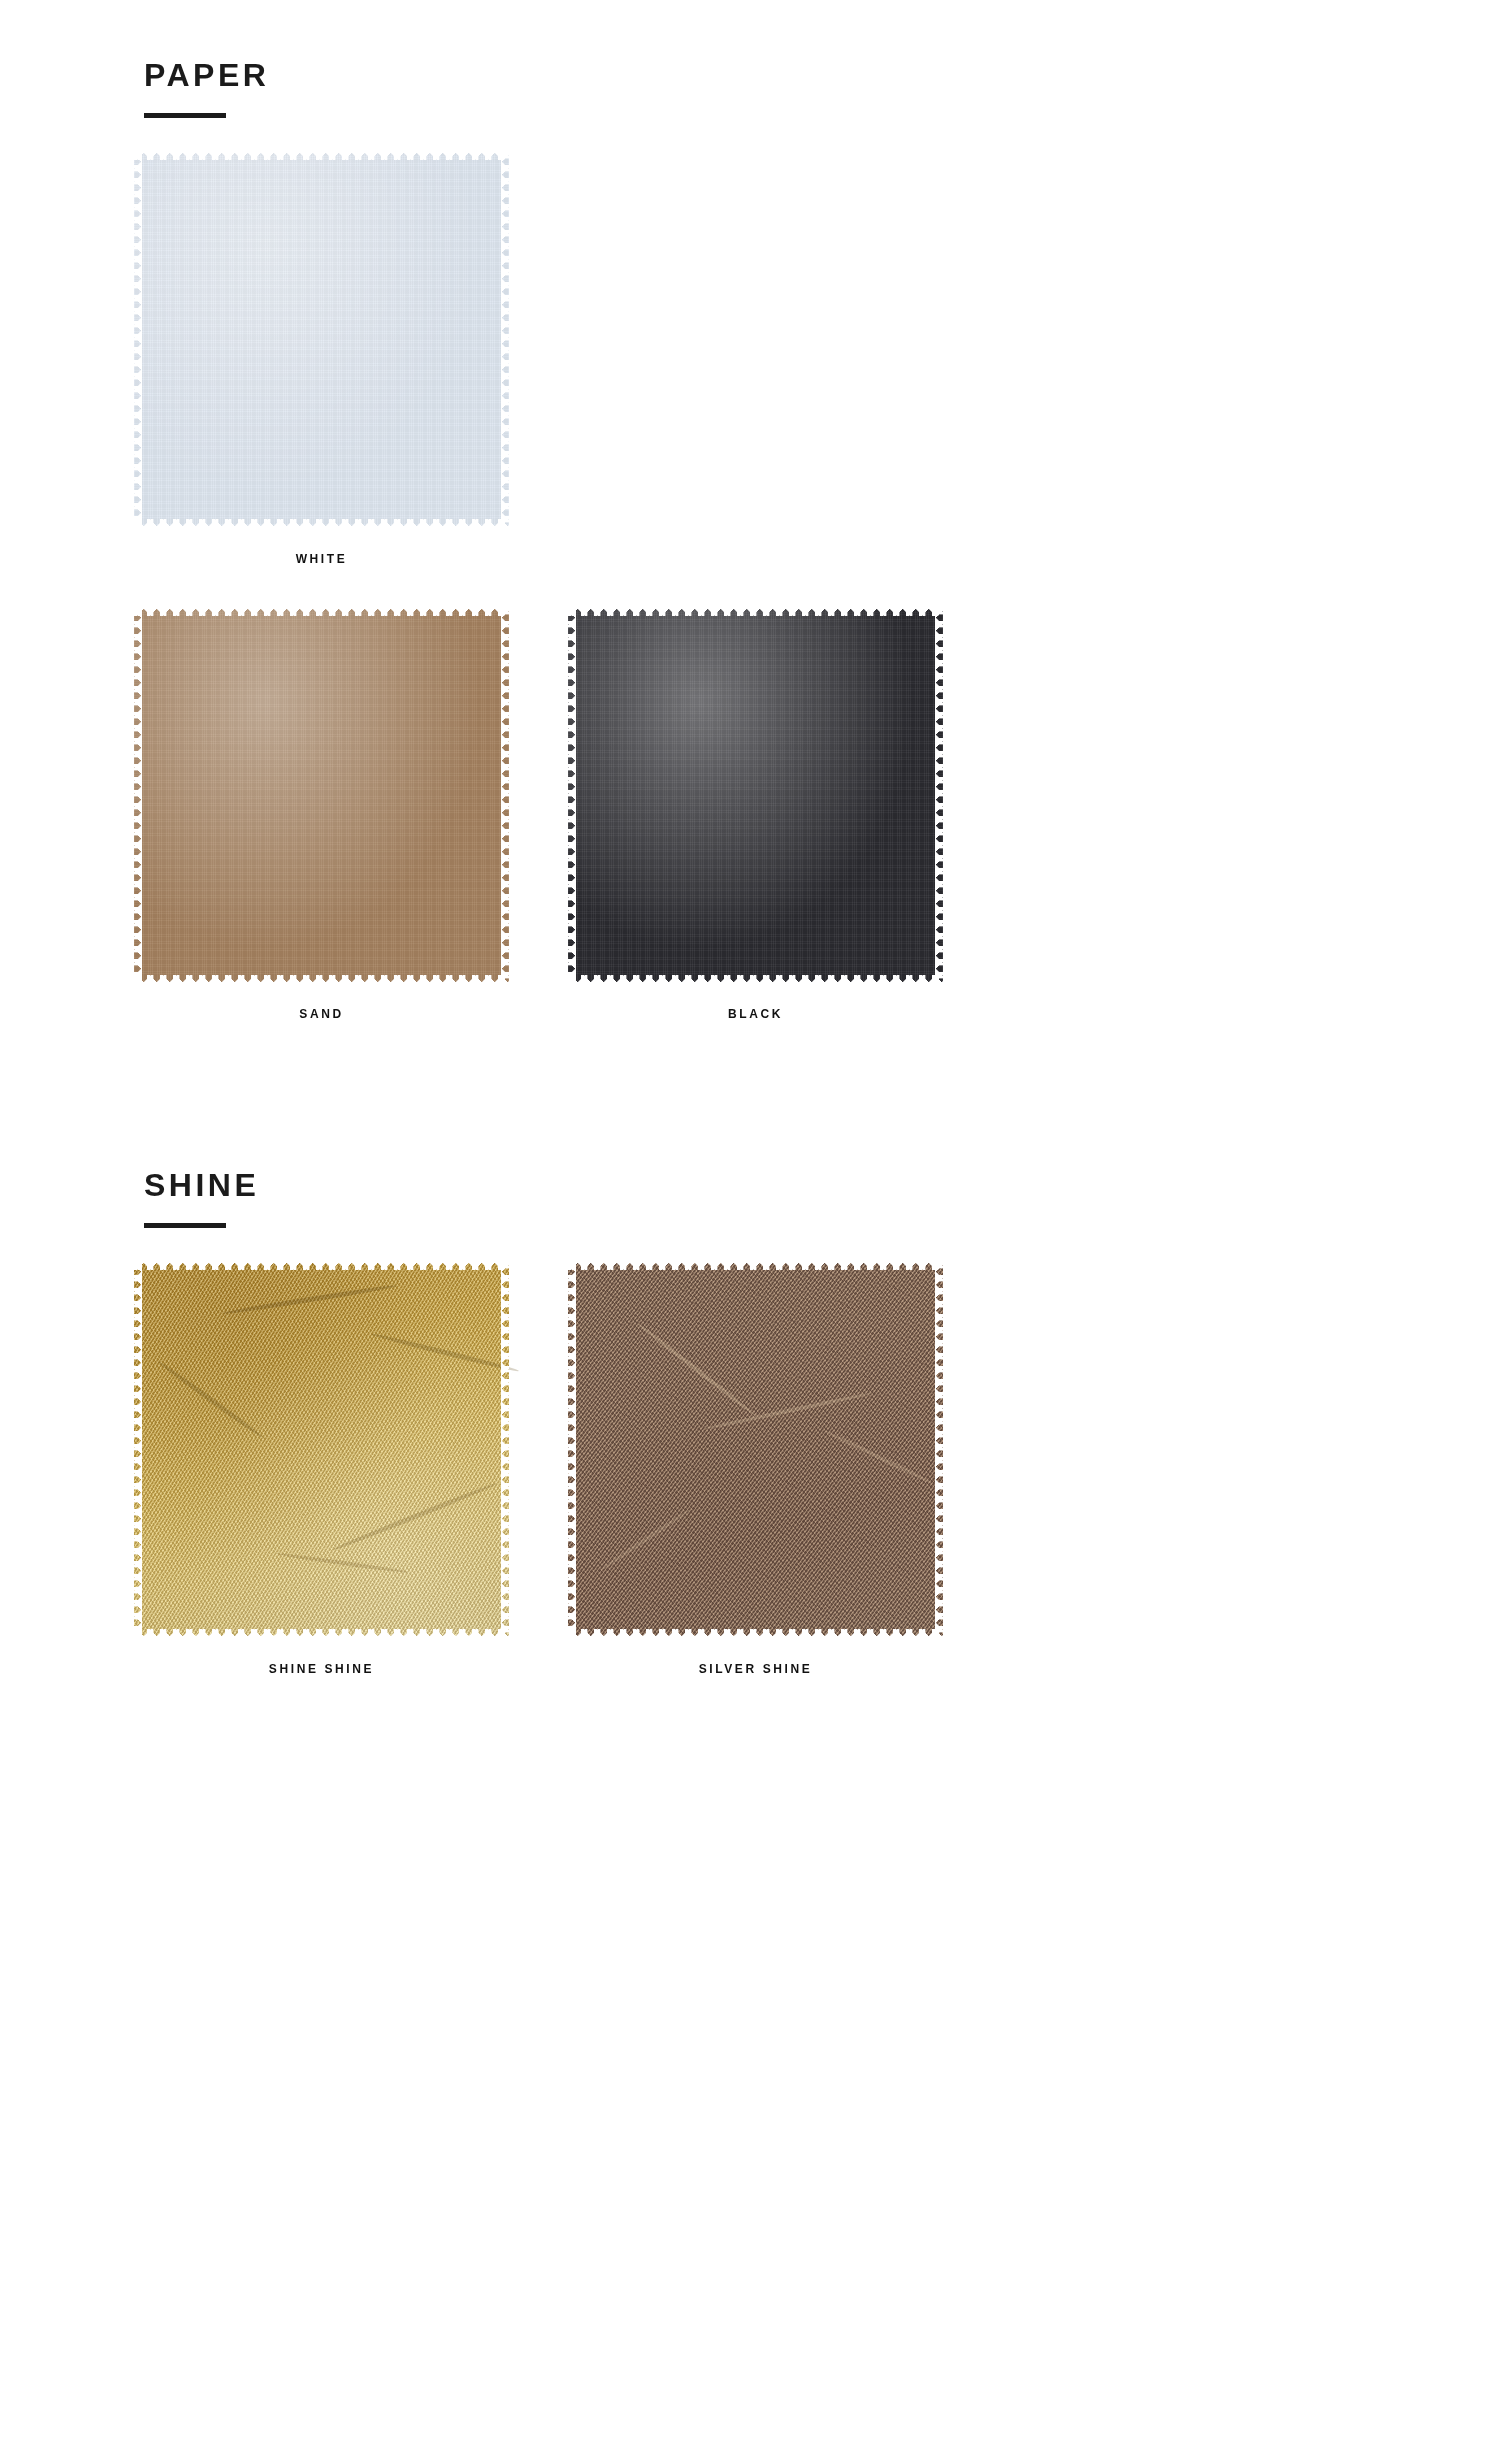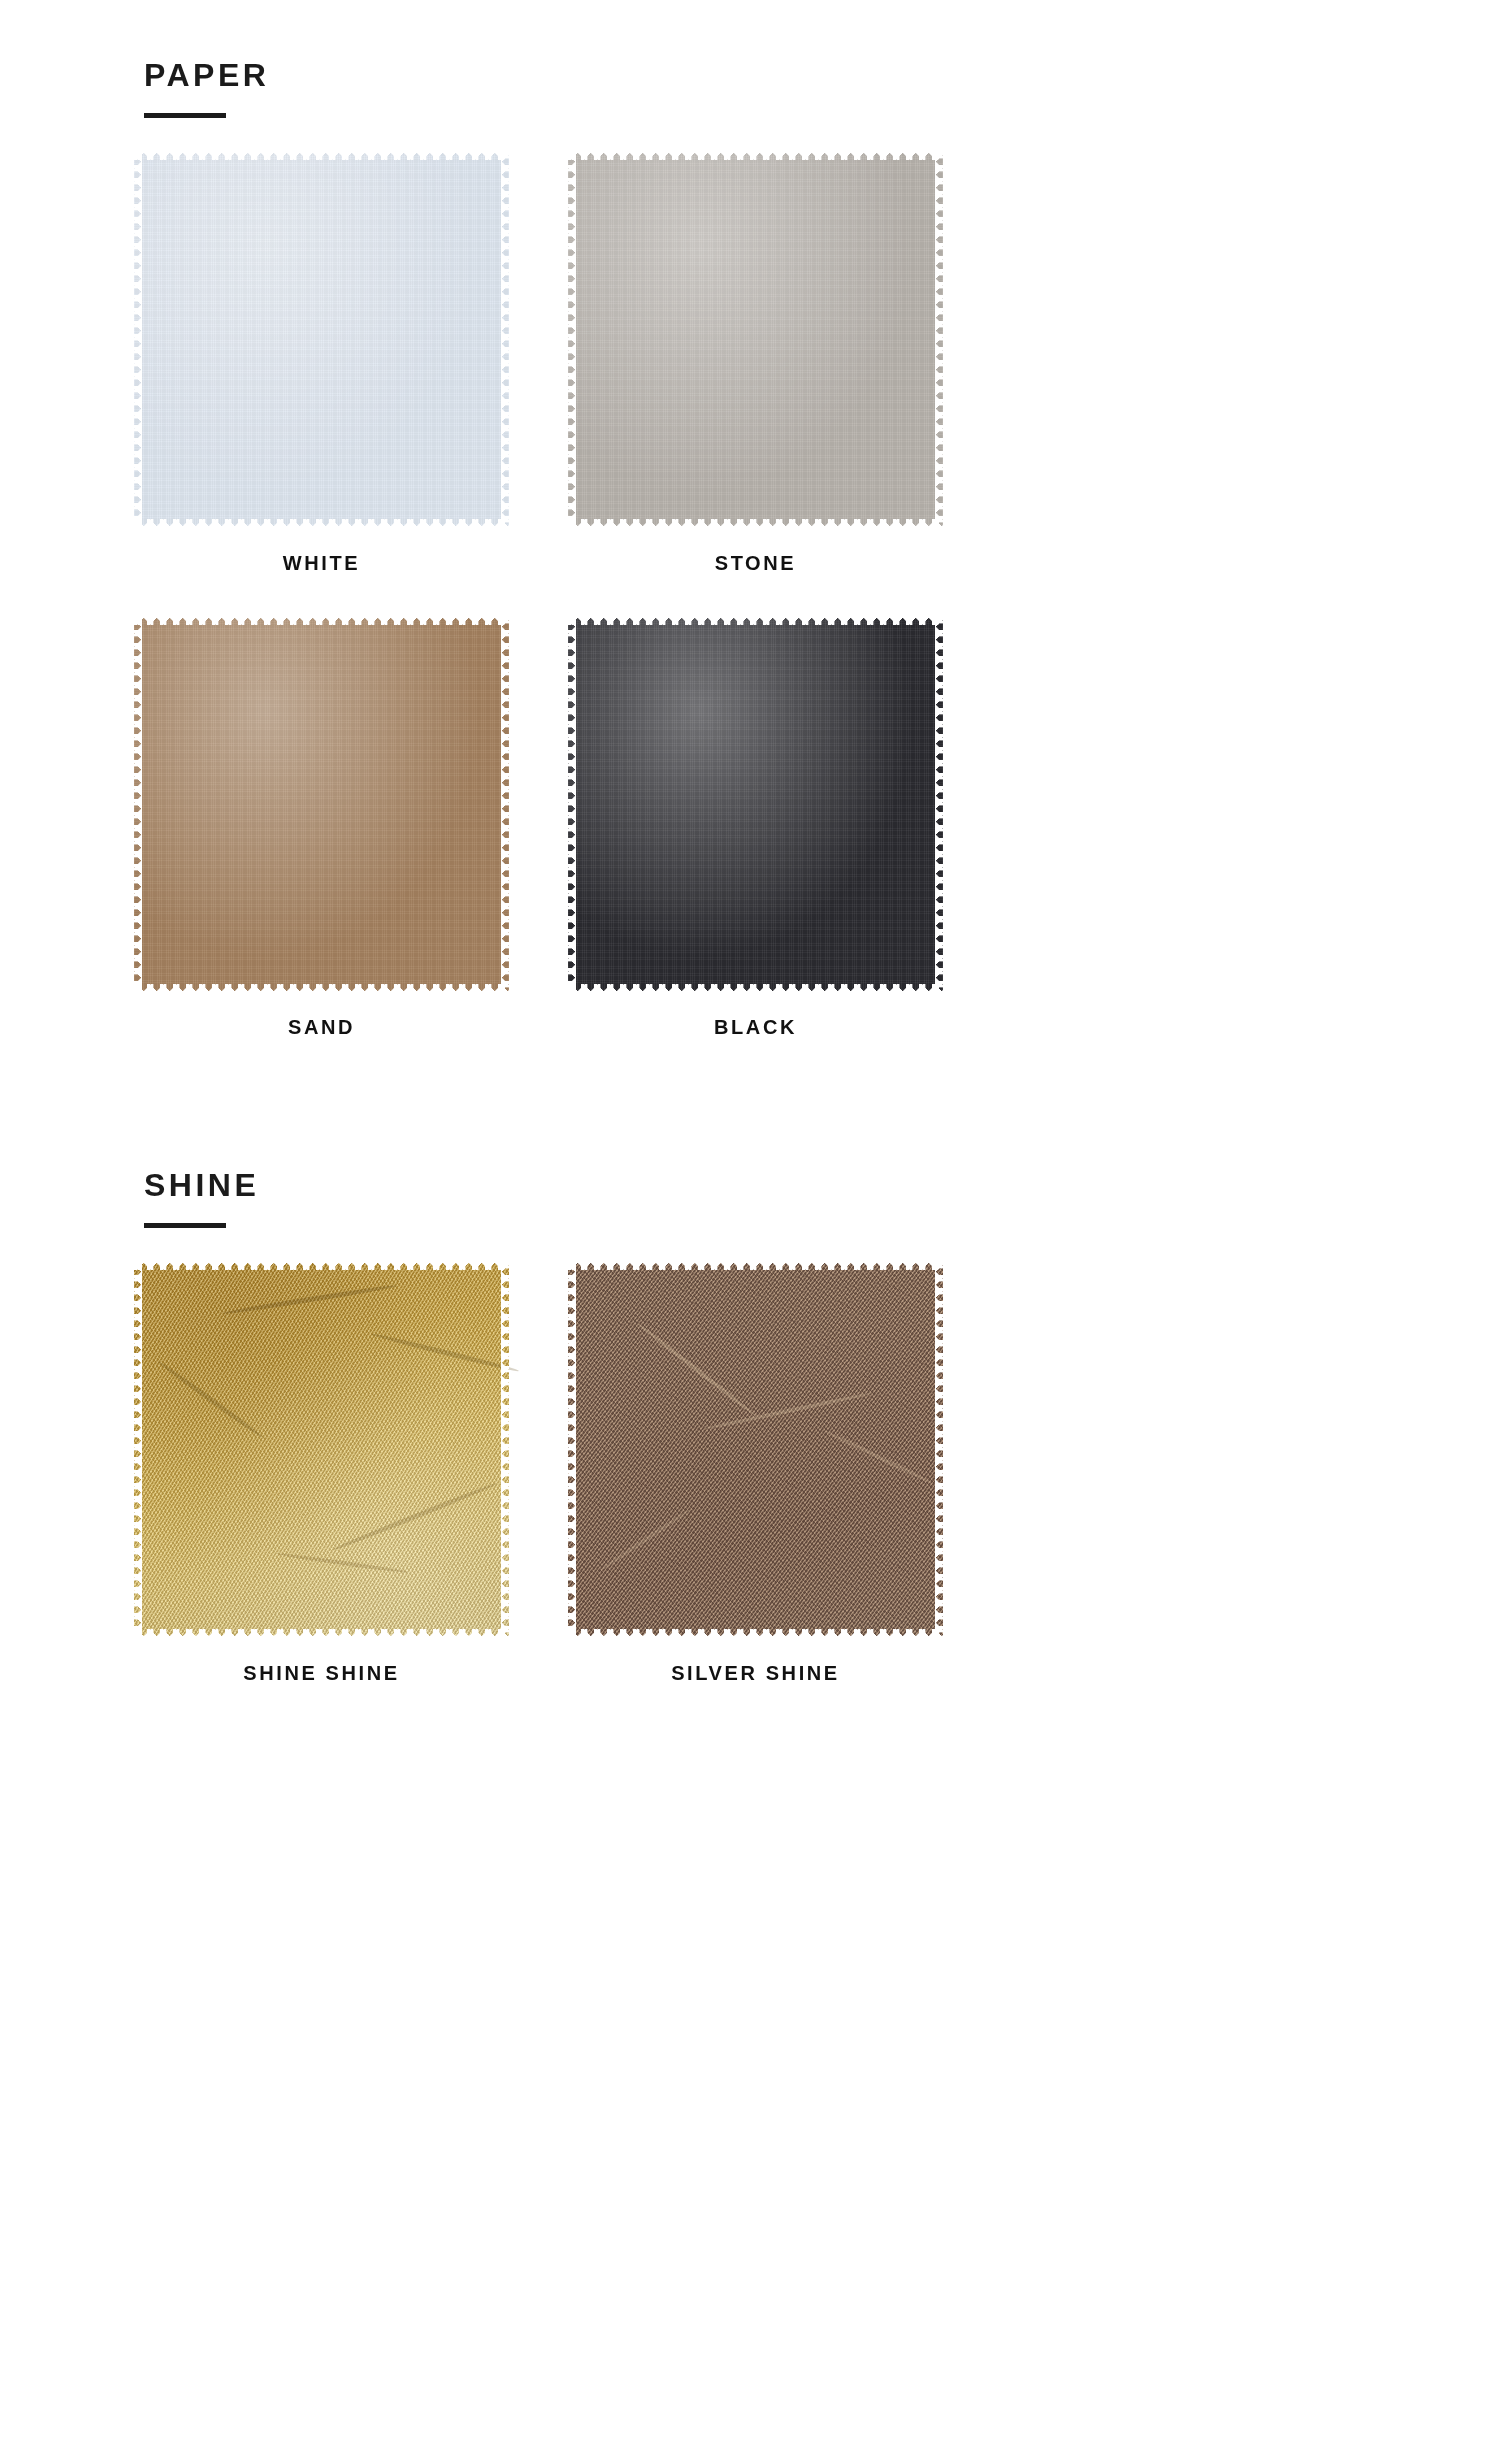--- a/index.html
+++ b/index.html
@@ -134,21 +134,21 @@
     background-image:
       linear-gradient(135deg, #fff 50%, transparent 50%),
       linear-gradient(45deg, #fff 50%, transparent 50%);
     background-position: 0 0, 0 6.4px;
     background-size: 8.2px 13px, 8.2px 13px;
   }
 
   .swatch-label {
     margin-top: 24.6px;
     text-align: center;
-    font-size: 20px;
+    font-size: 12px;
     font-weight: 700;
     letter-spacing: 2.6px;
     color: #111111;
     font-family: "Liberation Sans", sans-serif;
     white-space: nowrap;
   }
 
   
 
   
@@ -219,32 +219,20 @@
           <div class="swatch-inner">
             <div class="zig zig-top"></div>
             <div class="zig zig-bottom"></div>
             <div class="zig zig-left"></div>
             <div class="zig zig-right"></div>
           </div>
         </div>
         <div class="swatch-label">WHITE</div>
       </div>
 
-      <div class="cell">
-        <div class="swatch-wrap">
-          <div class="swatch tex-paper" style="background-color:#b7b2ac;"></div>
-          <div class="swatch-inner">
-            <div class="zig zig-top"></div>
-            <div class="zig zig-bottom"></div>
-            <div class="zig zig-left"></div>
-            <div class="zig zig-right"></div>
-          </div>
-        </div>
-        <div class="swatch-label">STONE</div>
-      </div>
 
     </div>
 
     <div class="grid" style="margin-top:42px;">
 
       <div class="cell">
         <div class="swatch-wrap">
           <div class="swatch tex-paper" style="background-color:#a4815f;"></div>
           <div class="swatch-inner">
             <div class="zig zig-top"></div>

